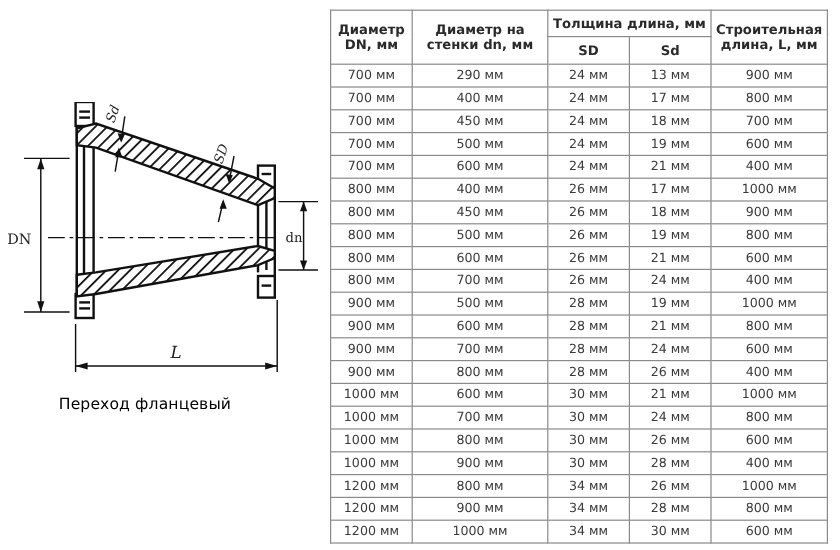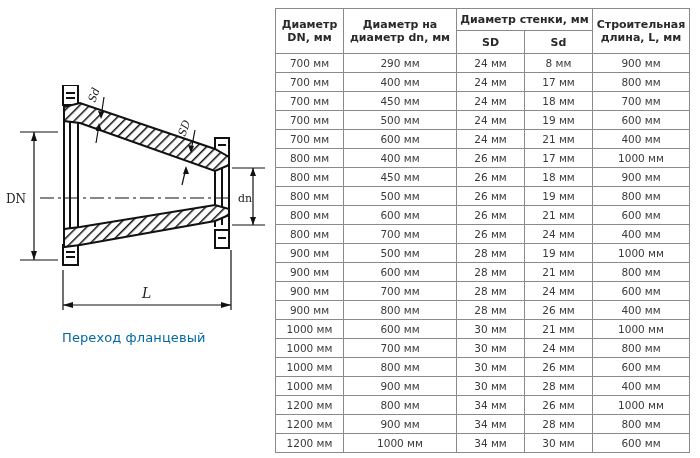--- a/index.html
+++ b/index.html
@@ -1,22 +1,22 @@
 <!DOCTYPE html>
 <html><head>
   <meta charset="utf-8">
   <style>
     * { box-sizing: border-box; margin: 0; padding: 0; }
     html, body { width: 700px; height: 458px; background: #ffffff; overflow: hidden; }
     body { position: relative; font-family: "DejaVu Sans", "Liberation Sans", sans-serif; color: #2b2b2b; }
 
     .drawing { position: absolute; left: 0; top: 85px; width: 270px; height: 230px; }
     .caption {
-      position: absolute; left: 62px; top: 330px; width: 170px;
-      font-size: 13px; color: #0369a1; letter-spacing: 0.1px; white-space: nowrap;
+      position: absolute; left: 49px; top: 330px; width: 170px;
+      font-size: 13px; color: #000000; letter-spacing: 0.1px; white-space: nowrap;
     }
 
     table.spec {
       position: absolute; left: 275px; top: 8px;
       border-collapse: collapse; table-layout: fixed;
       width: 414px;
       font-size: 10.5px; color: #3a3a3a;
     }
     table.spec td, table.spec th {
       border: 1px solid #8a8a8a; text-align: center; vertical-align: middle;
@@ -111,39 +111,39 @@
       <col class="c5">
   </colgroup>
   <thead>
     <tr class="h1">
       <th rowspan="2">
         <div>Диаметр</div>
         <div>DN, мм</div>
       </th>
       <th rowspan="2">
         <div>Диаметр на</div>
-        <div>диаметр dn, мм</div>
+        <div>стенки dn, мм</div>
       </th>
-      <th colspan="2">Диаметр стенки, мм</th>
+      <th colspan="2">Толщина длина, мм</th>
       <th rowspan="2">
         <div>Строительная</div>
         <div>длина, L, мм</div>
       </th>
     </tr>
     <tr class="h2">
       <th>SD</th>
       <th>Sd</th>
     </tr>
   </thead>
   <tbody id="tbody">
       <tr>
         <td>700 мм</td>
         <td>290 мм</td>
         <td>24 мм</td>
-        <td>8 мм</td>
+        <td>13 мм</td>
         <td>900 мм</td>
       </tr>
       <tr>
         <td>700 мм</td>
         <td>400 мм</td>
         <td>24 мм</td>
         <td>17 мм</td>
         <td>800 мм</td>
       </tr>
       <tr>

